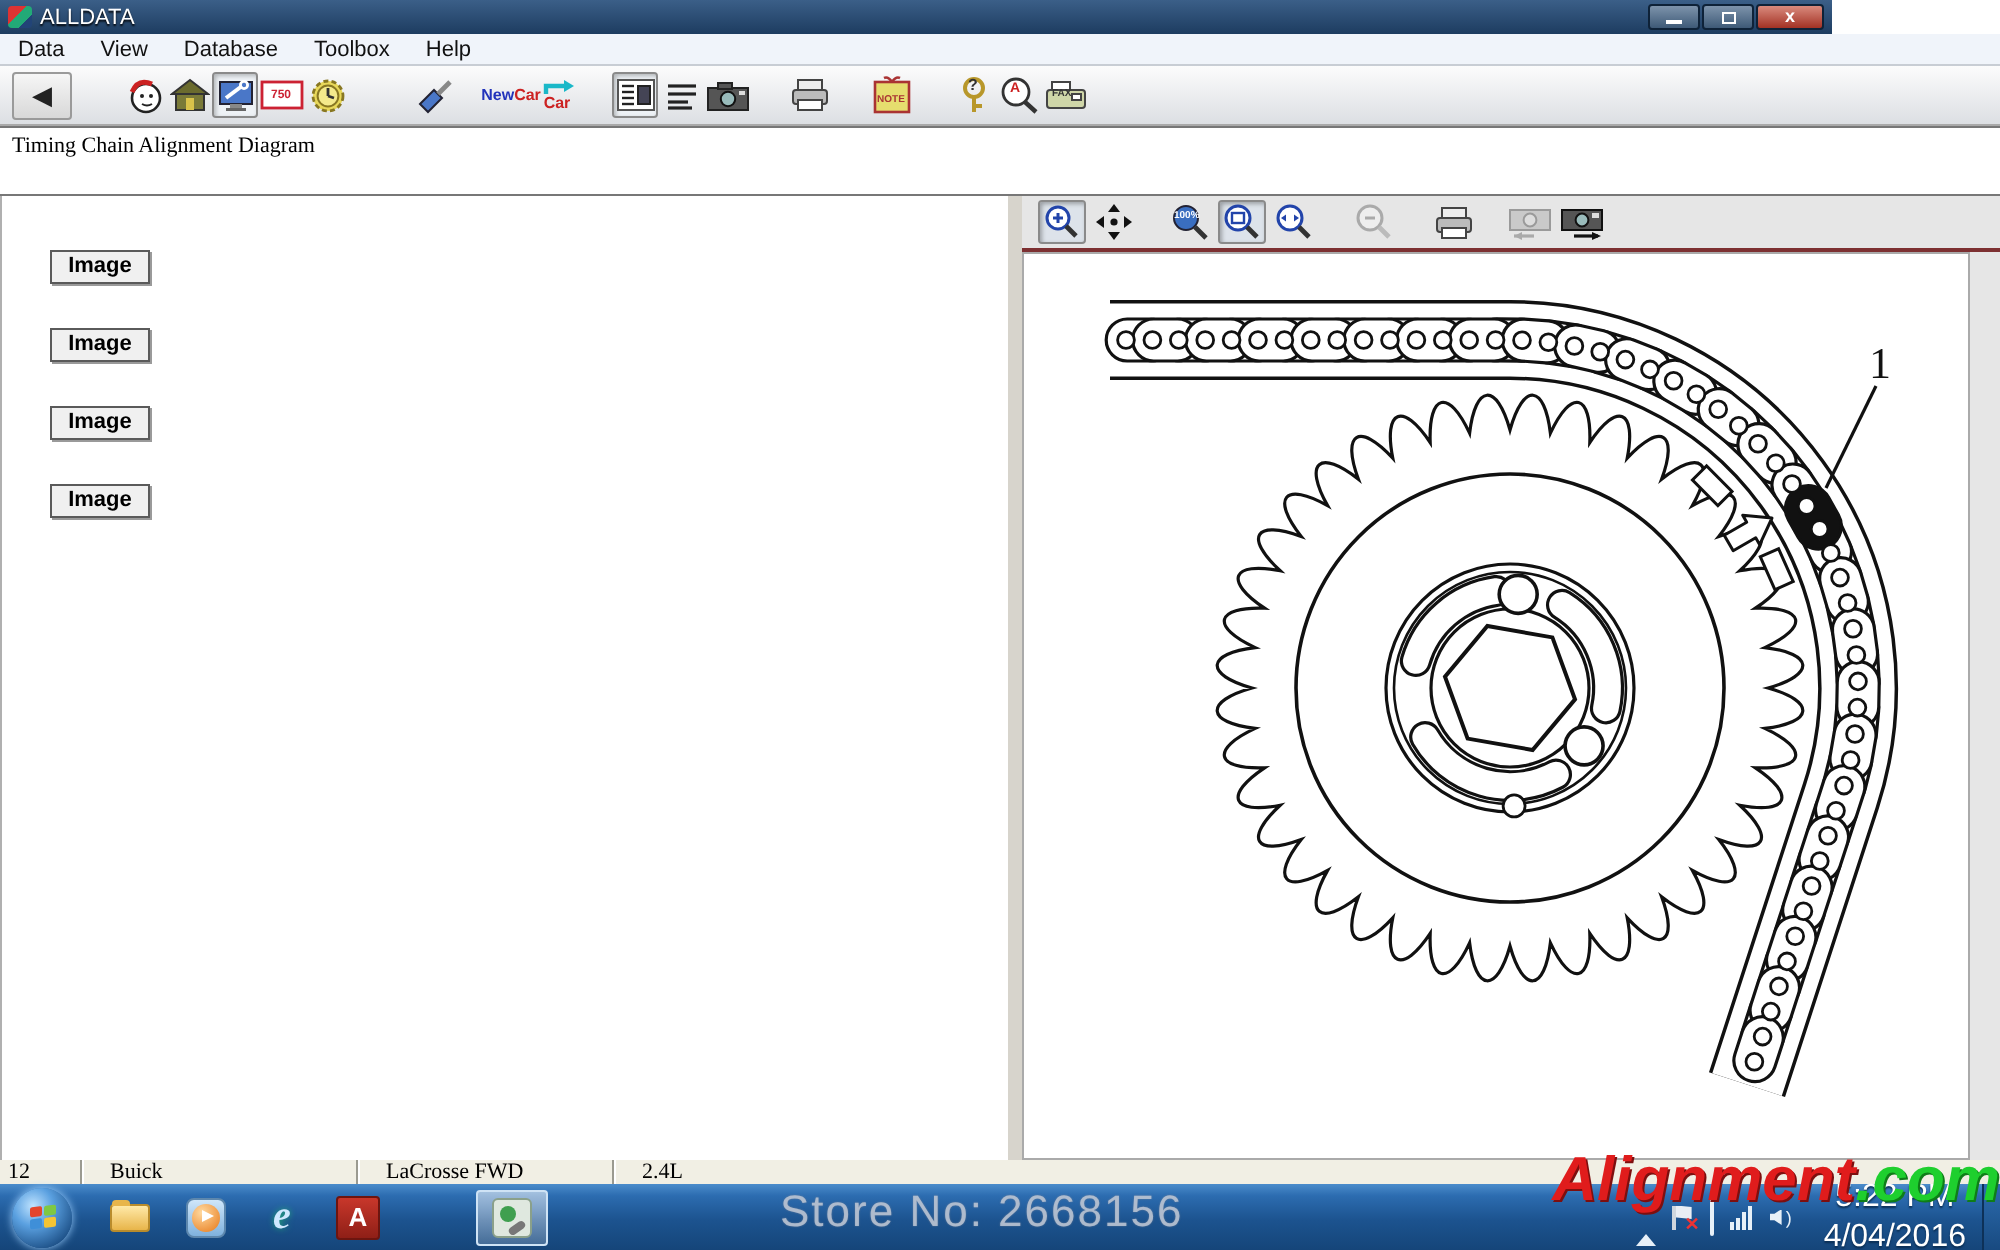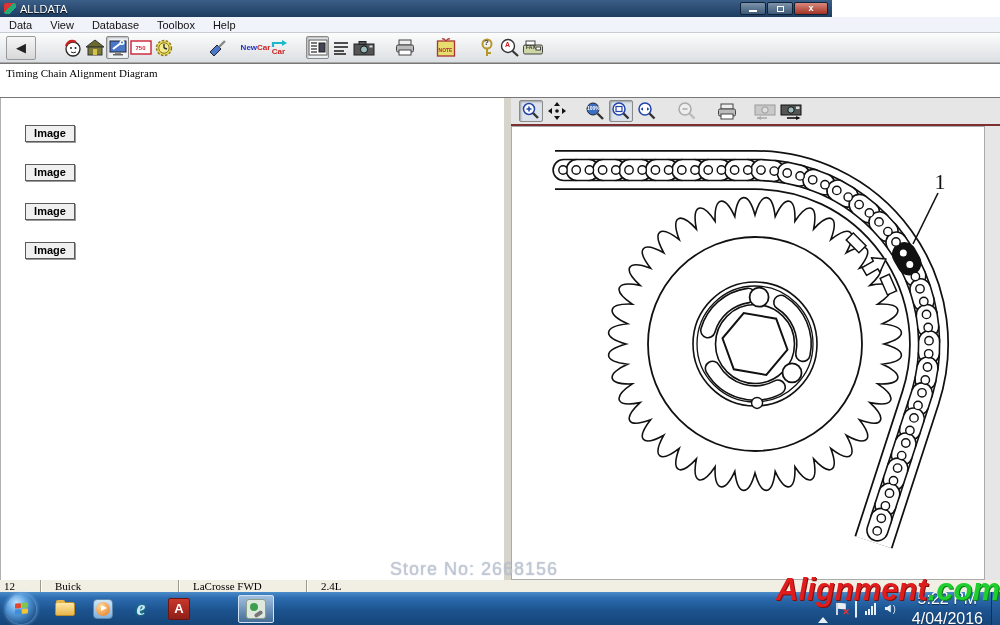--- a/index.html
+++ b/index.html
@@ -1,20 +1,20 @@
 <!DOCTYPE html>
 <html><head>
 <meta charset="utf-8">
 <style>
   * { margin:0; padding:0; box-sizing:border-box; }
   html,body { width:1000px; height:625px; overflow:hidden; }
   body { font-family:"Liberation Sans", sans-serif; position:relative; background:#fff; }
 
   
-  .titlebar { position:absolute; left:0; top:0; width:832px; height:17px;
+  .titlebar { position:absolute; left:0; top:0; width:916px; height:17px;
     background:linear-gradient(#3b5f88,#1d3c60); display:flex; align-items:center; padding:0 4px; }
   .titlebar .appicon { width:12px; height:11px; margin-right:4px; display:inline-block;
     background:linear-gradient(135deg,#d33 0 40%,#2a7 40% 70%,#247 70%); border-radius:2px; }
   .titlebar .title { color:#fff; font-size:11px; text-shadow:0 1px 1px #000; }
   .wincontrols { margin-left:auto; display:flex; }
   .winbtn { width:26px; height:13px; margin-left:1px; border:1px solid #0e2238; border-radius:2px;
     background:linear-gradient(#7d93ab,#3e5a77); color:#fff; font-size:9px; line-height:11px; text-align:center; }
   .winbtn.close { background:linear-gradient(#d98a7d,#a33224); width:34px; }
   .glyph-min { display:block; width:8px; height:2px; background:#fff; margin:7px auto 0; }
   .glyph-max { display:block; width:7px; height:6px; border:1px solid #fff; margin:3px auto 0; }
@@ -102,21 +102,21 @@
   .phone-ico { width:8px; height:13px; border:1.5px solid #e7f0f8; border-radius:2px; }
   .sig { display:flex; align-items:flex-end; height:12px; }
   .sig i { width:2px; background:#e7f0f8; margin-right:1px; }
   .sig i:nth-child(1){height:4px;} .sig i:nth-child(2){height:6px;} .sig i:nth-child(3){height:9px;} .sig i:nth-child(4){height:12px;}
   .spk { width:6px; height:8px; background:#e7f0f8; clip-path:polygon(0 30%,40% 30%,100% 0,100% 100%,40% 70%,0 70%); margin-right:2px; }
   .spk-waves { color:#e7f0f8; font-size:9px; margin-right:4px; }
   .clock { color:#fff; font-size:16px; text-align:center; line-height:1.25; margin:0 8px; text-shadow:0 1px 1px #0a2d52; }
   .show-desktop { width:9px; height:33px; border-left:1px solid #0d3158; background:linear-gradient(#2c6cb0,#184a80); }
 
   
-  .wm-store { position:absolute; left:390px; top:559px; font-size:18px; letter-spacing:1px;
+  .wm-store { position:absolute; left:390px; top:593px; font-size:22px; letter-spacing:1px;
     color:rgba(205,213,226,.72); text-shadow:0 0 1px rgba(120,130,150,.8); z-index:40; pointer-events:none; }
   .wm-brand { position:absolute; right:0px; top:572px; z-index:50; font-weight:bold; font-style:italic;
     font-size:31px; letter-spacing:0px; pointer-events:none; white-space:nowrap; font-family:"Liberation Sans",sans-serif; }
   .wm-brand .red { color:#e01c1c; text-shadow:1px 1px 0 #7d0f0f; }
   .wm-brand .green { color:#1ecf2e; text-shadow:1px 1px 0 #0f7d18; }
 
   .mini { font-size:6px; font-weight:bold; line-height:1; }
 </style>
 </head>
 <body>

